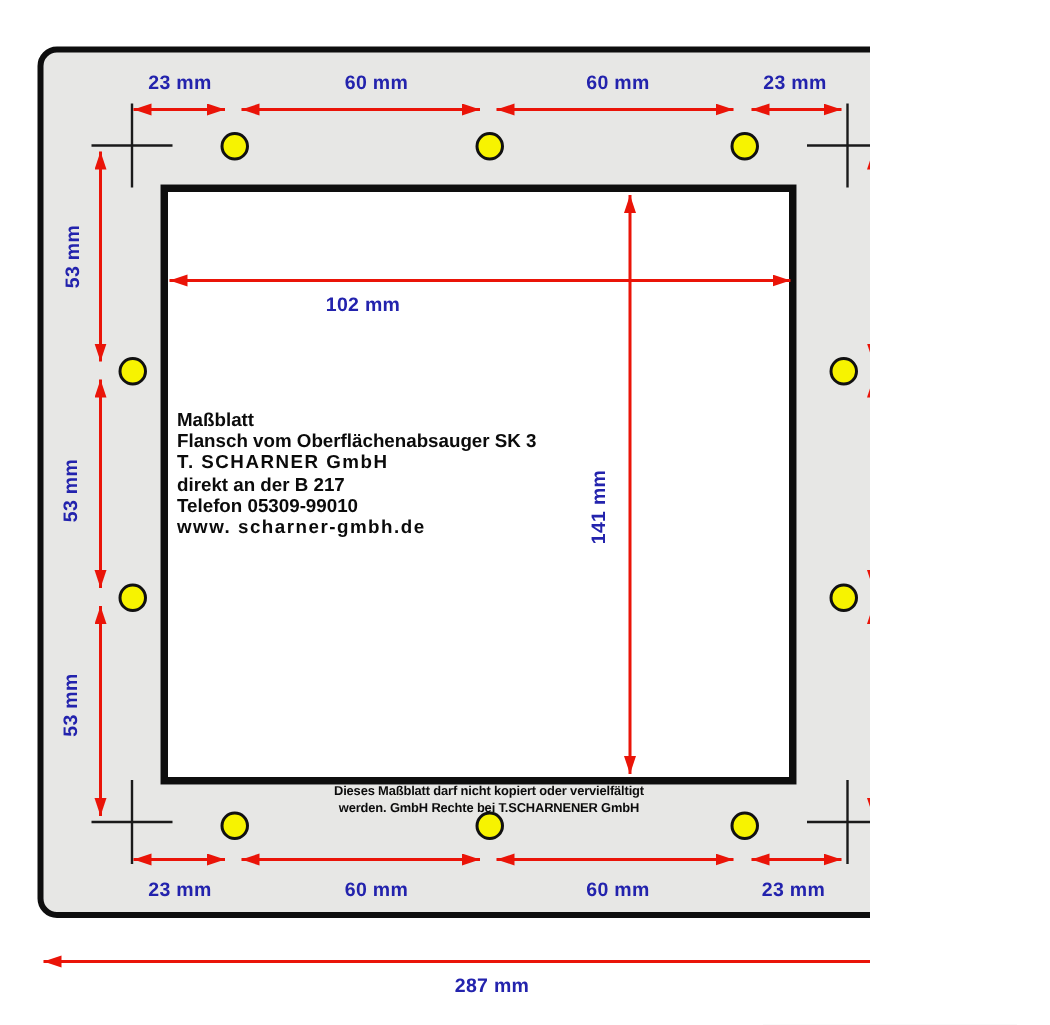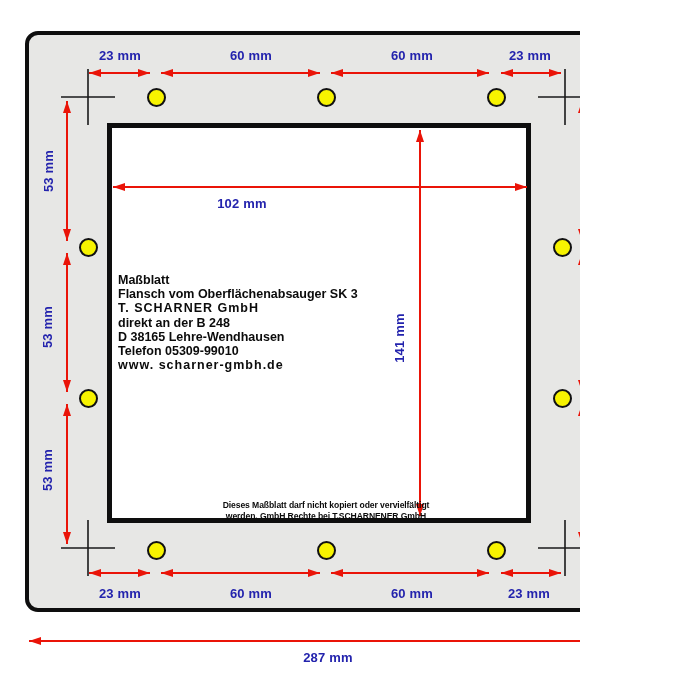--- a/index.html
+++ b/index.html
@@ -37,21 +37,21 @@
   
   .info{
     position:absolute;left:118px;top:249px;width:270px;text-align:left;
     font-size:12.5px;line-height:14.2px;font-weight:bold;color:#0b0b0b;
     white-space:nowrap;
     margin-top:24px;
   }
   .info .spaced{letter-spacing:1px;}
   
   .disclaimer{
-    position:absolute;left:186px;top:500px;width:280px;text-align:center;
+    position:absolute;left:186px;top:522px;width:280px;text-align:center;
     font-size:8.6px;line-height:10.8px;font-weight:bold;color:#0b0b0b;
     letter-spacing:-0.1px;white-space:nowrap;
   }
 </style>
 </head>
 <body>
 
 <div id="stage">
 
   <div class="plate"></div>
@@ -145,22 +145,21 @@
 
   <div class="dim-label" style="left:242px;top:203px">102 mm</div>
   <div class="dim-label rot" style="left:399px;top:338px">141 mm</div>
   <div class="dim-label rot" style="left:659px;top:328px">206 mm</div>
   <div class="dim-label" style="left:328px;top:657px">287 mm</div>
 
   <div class="info">
     <div>Maßblatt</div>
     <div>Flansch vom Oberflächenabsauger SK 3</div>
     <div class="spaced">T. SCHARNER GmbH</div>
-    <div>direkt an der B 248</div>
-    <div>D 38165 Lehre-Wendhausen</div>
+    <div>direkt an der B 217</div>
     <div>Telefon 05309-99010</div>
     <div class="spaced">www. scharner-gmbh.de</div>
   </div>
 
   <div class="disclaimer">
     <div>Dieses Maßblatt darf nicht kopiert oder vervielfältigt</div>
     <div>werden. GmbH Rechte bei T.SCHARNENER GmbH</div>
   </div>
 
 </div>

